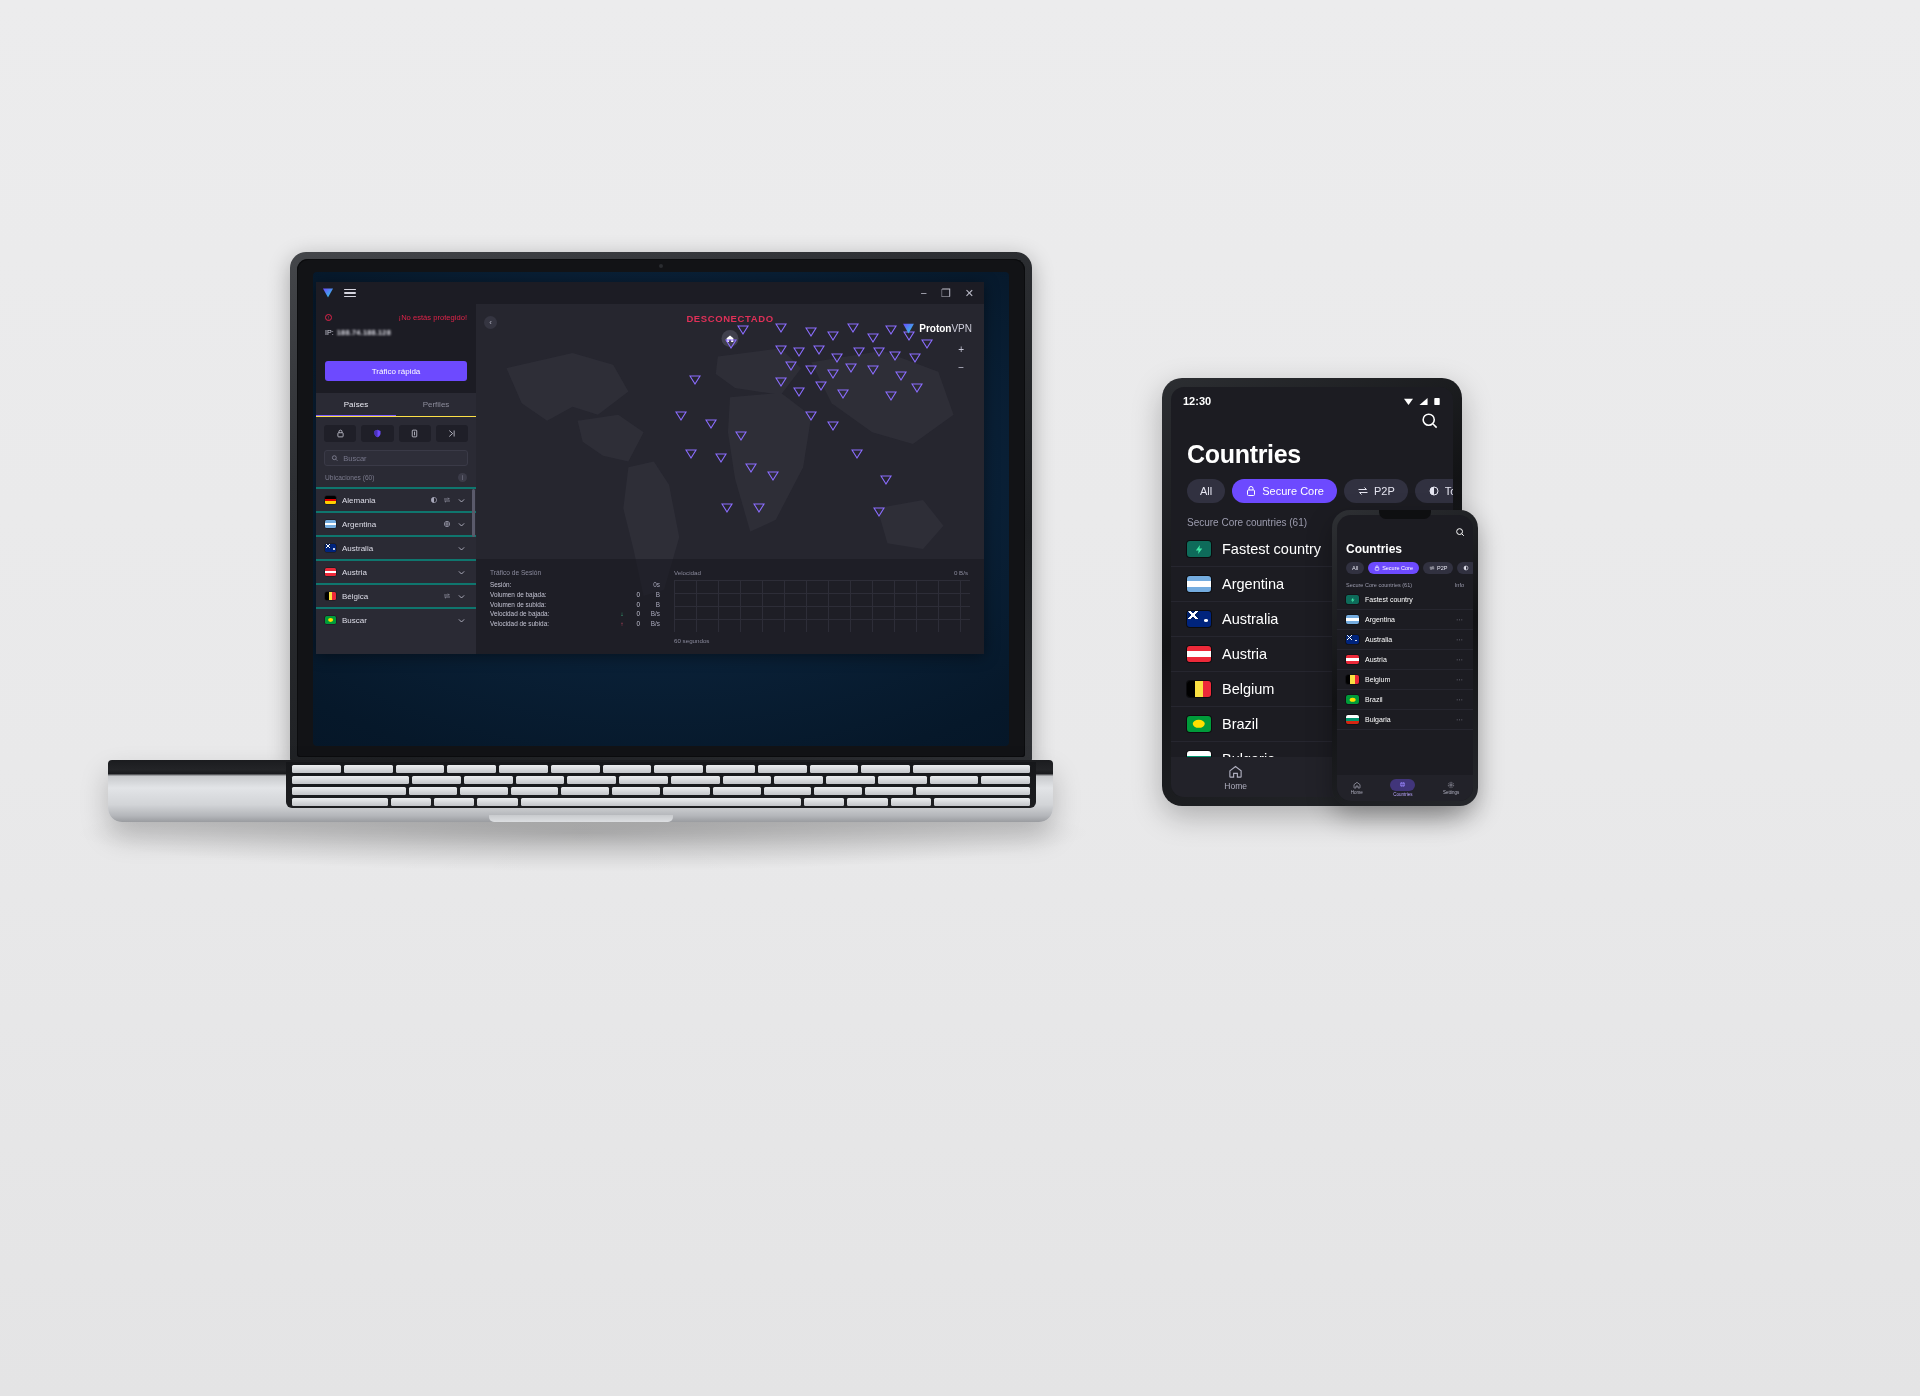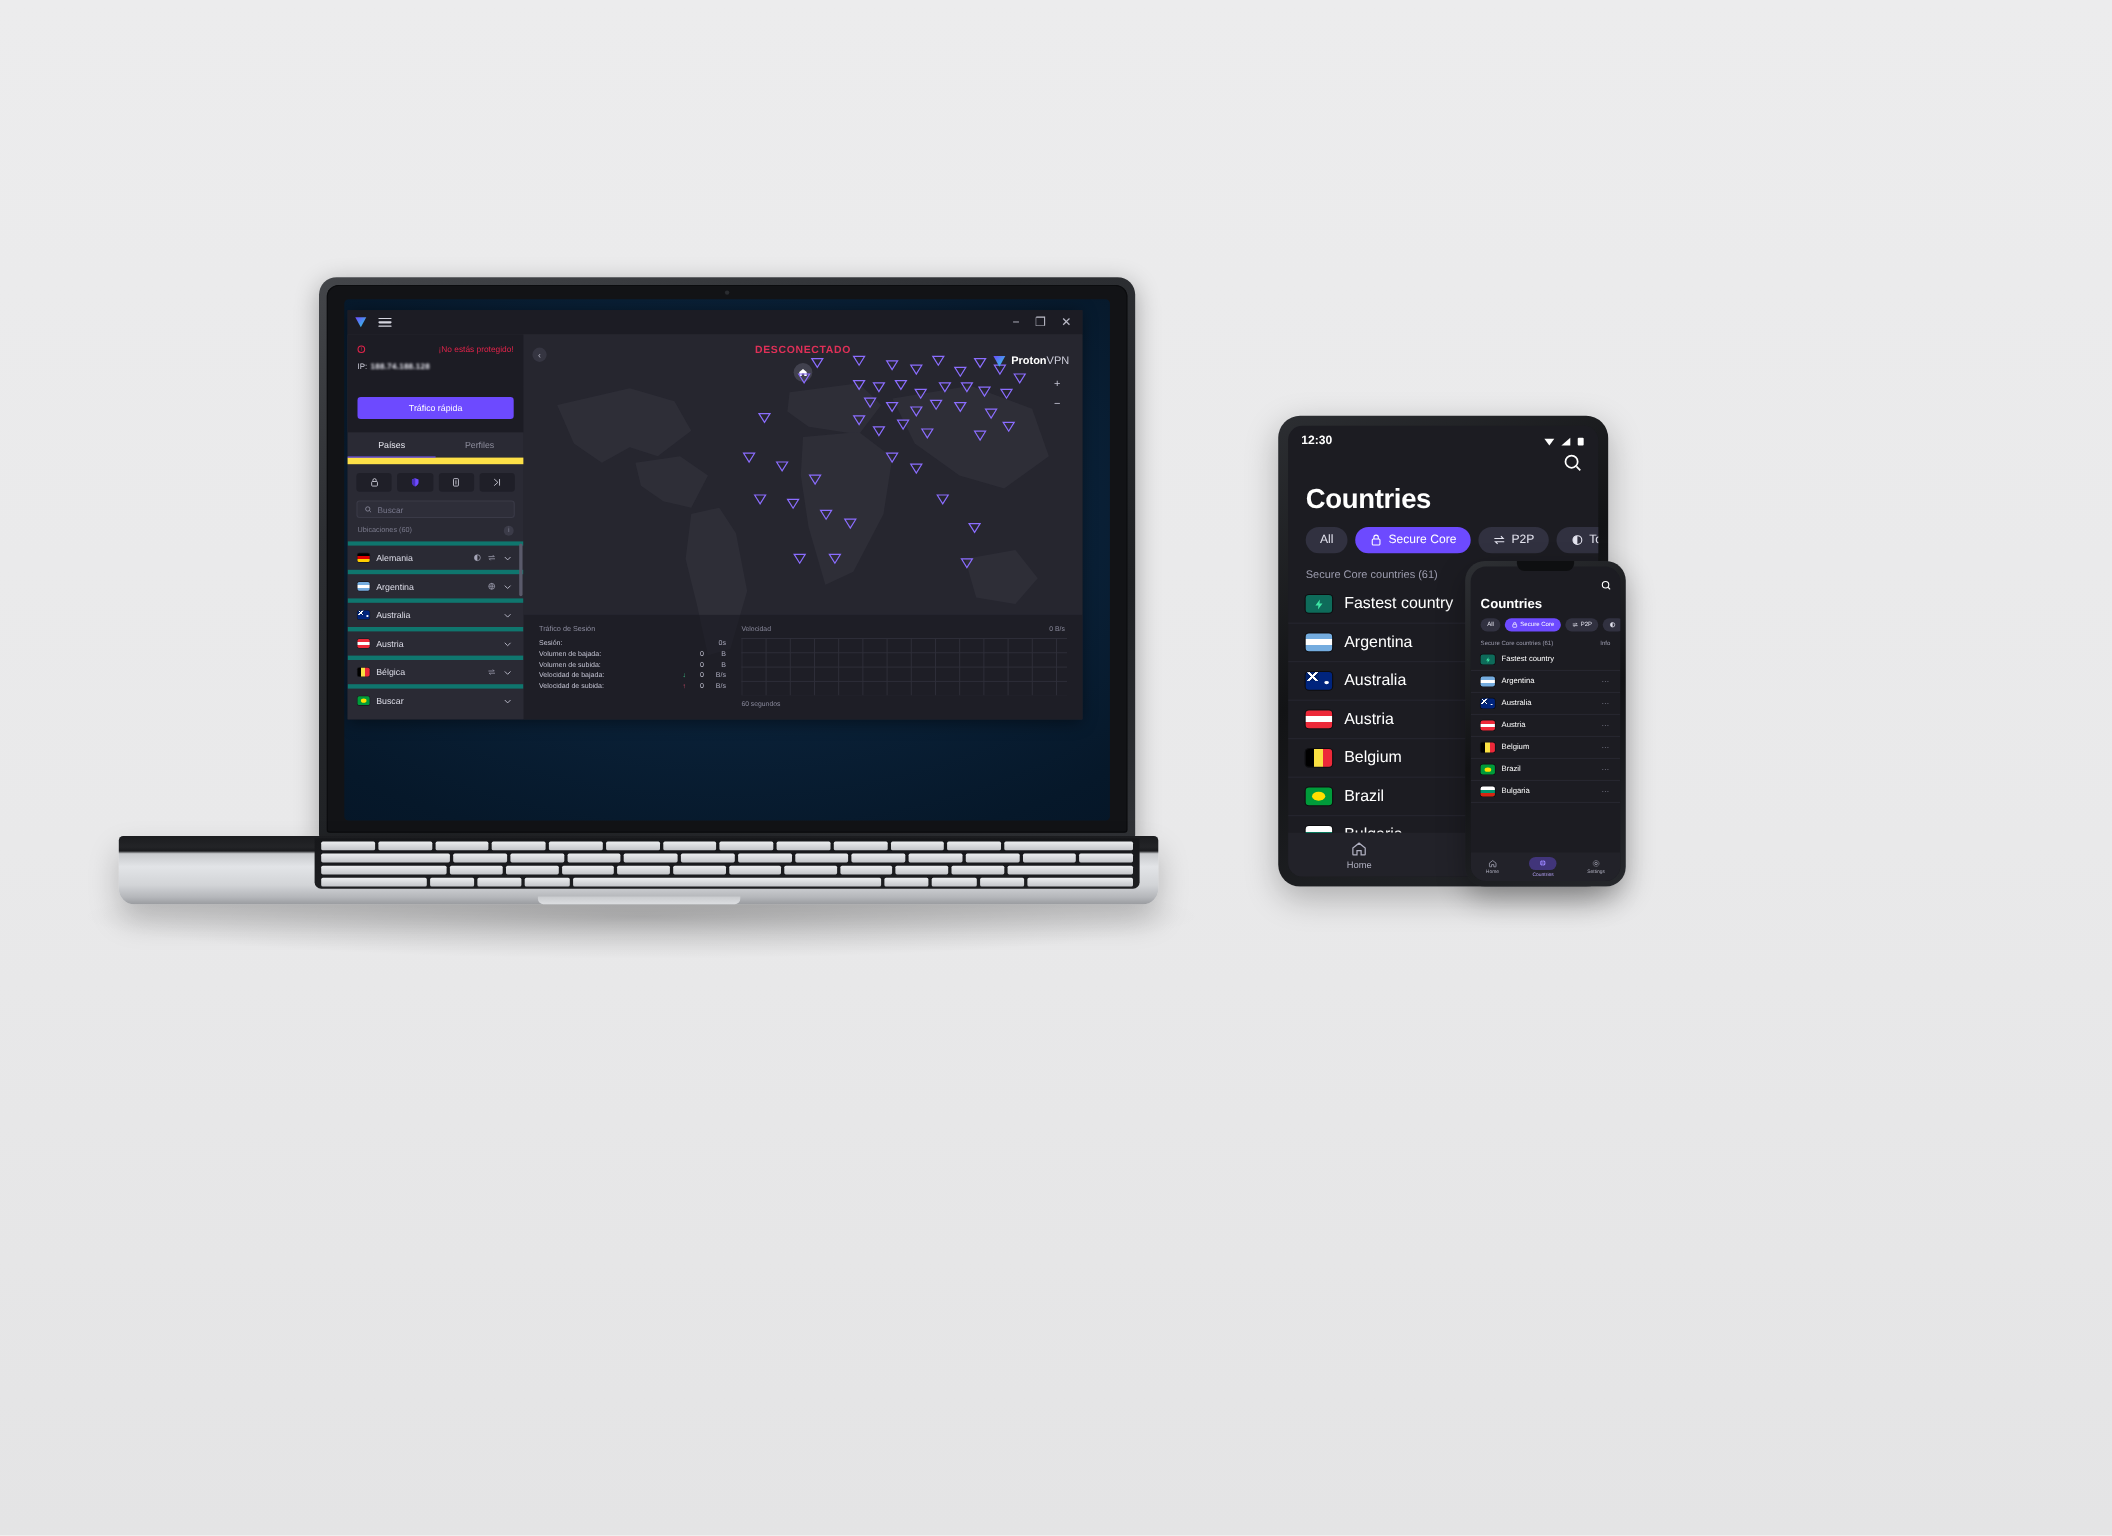--- a/index.html
+++ b/index.html
@@ -75,42 +75,42 @@
   .statusbox { background:#1c1c24; padding:9px 9px 14px 9px; }
   .notprot { display:flex; align-items:center; gap:4px; color:#e0234a; font-size:7.6px; font-weight:normal;justify-content:space-between; }
   .warn-ic { width:7px; height:7px; border:1px solid #e0234a; border-radius:50%;
              display:flex; align-items:center; justify-content:center; font-size:5px; color:#e0234a; }
   .iprow { margin-top:6px; font-size:7.2px; color:#cfcfdc; display:flex; gap:3px; align-items:baseline; }
   .ipval { filter: blur(1.1px); letter-spacing:.3px; font-weight:bold; color:#e7e7f0; }
   .qbtn { margin:10px 9px 0 9px; background:#6d4aff; color:#fff; border:none; border-radius:3px;
           height:20px; width:calc(100% - 18px); font-size:8px; font-family:inherit; cursor:pointer; }
   .qbtn-wrap { background:#1c1c24; padding-bottom:12px; }
 
-  .tabs { display:flex; border-bottom:6px solid #fde047;justify-content:space-between; }
+  .tabs { display:flex; border-bottom:1px solid #fde047;justify-content:space-between; }
   .tab { flex:1; text-align:center; font-size:8px; color:#8d8d9c; padding:7px 0 6px; cursor:pointer; }
   .tab.active { color:#eaeaf2; border-bottom:1.5px solid #7d5cff; }
 
   .filters { display:flex; gap:5px; padding:8px 8px 6px; }
   .fbtn { flex:1; height:17px; background:#1f1f28; border-radius:3px; display:flex;
           align-items:center; justify-content:center; cursor:pointer; }
   .fbtn svg { width:9px; height:9px; }
 
   .searchbox { margin:2px 8px 7px; height:16px; background:#2e2e39; border:1px solid #3a3a47;
                border-radius:3px; display:flex; align-items:center; padding:0 6px; gap:5px; }
   .searchbox input { background:transparent; border:none; outline:none; color:#b7b7c6;
                      font-size:7.5px; font-family:inherit; width:100%; }
   .searchbox input::placeholder { color:#76768a; }
 
   .loc-head { display:flex; align-items:center; padding:0 9px 5px; }
   .loc-head span { font-size:6.6px; color:#7b7b8d; }
   .info-dot { margin-left:auto; width:9px; height:9px; border-radius:50%; background:#3b3b48;
               color:#b5b5c4; font-size:6px; display:flex; align-items:center; justify-content:center; }
 
   .clist { flex:1; overflow:hidden; position:relative; }
-  .crow { display:flex; align-items:center; gap:6px; padding:5.5px 9px; border-top:4px solid #0f766e; }
+  .crow { display:flex; align-items:center; gap:6px; padding:5.5px 9px; border-top:2px solid #0f766e; }
   .flag { width:11px; height:8px; border-radius:1.5px; flex:0 0 auto; overflow:hidden;
           box-shadow:0 0 0 .5px rgba(0,0,0,.5); position:relative; }
   .cname { font-size:8px; color:#dedee9; }
   .cicons { margin-left:auto; display:flex; align-items:center; gap:5px; }
   .cicons svg { width:8px; height:8px; }
   .chev { width:11px; height:11px; display:flex; align-items:center; justify-content:center; }
   .scrollbar { position:absolute; right:1.5px; top:2px; width:2.5px; height:48px;
                background:#5a5a6b; border-radius:2px; }
 
   

